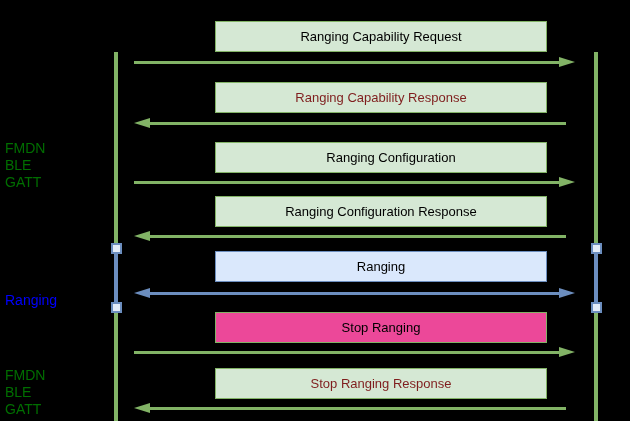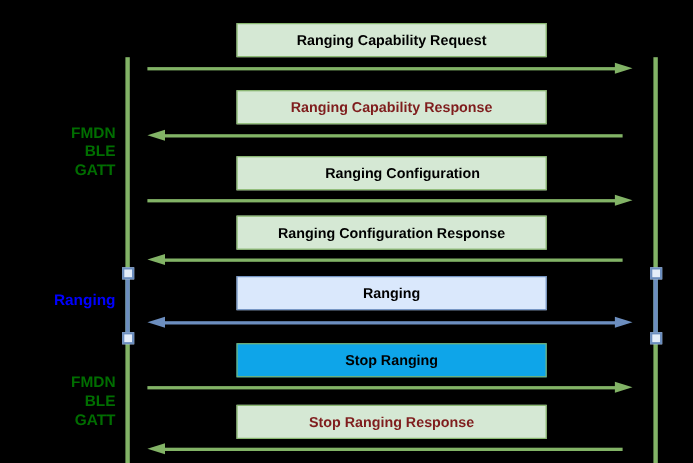--- a/index.html
+++ b/index.html
@@ -15,28 +15,27 @@
     overflow: hidden;
     font-family: "Liberation Sans", sans-serif;
   }
   .lifeline {
     position: absolute;
     width: 4px;
   }
   .msg-box {
     position: absolute;
     left: 215px;
-    width: 282px;
+    width: 332px;
     height: 31px;
     box-sizing: border-box;
     border: 1px solid;
     display: flex;
     align-items: center;
     justify-content: center;
-    font-weight: bold;
   }
   .msg-label {
     font-size: 13px;
     color: #000000;
     white-space: nowrap;
   }
   .arrow {
     position: absolute;
     left: 134px;
     height: 12px;
@@ -70,24 +69,25 @@
     position: absolute;
     width: 11px;
     height: 11px;
     box-sizing: border-box;
     border: 2px solid;
   }
   .side-label {
     position: absolute;
     left: 5px;
     width: 100px;
-    text-align: right;
-    font-weight: bold;
+    text-align: left;
+    font-weight: normal;
     font-size: 14px;
     line-height: 17px;
+    margin-top: 28px;
   }
 </style>
 </head>
 <body>
 
 <div class="canvas" style="width: 630px; height: 421px; background: rgb(0, 0, 0);">
   <div class="lifeline" id="lifeline-left" style="left: 114px; top: 52px; height: 369px; background: rgb(130, 179, 102);"></div>
   <div class="lifeline" id="lifeline-right" style="left: 594px; top: 52px; height: 369px; background: rgb(130, 179, 102);"></div>
   <div id="activation-layer">
       <div class="act-bar" style="left: 114px; top: 248px; height: 59px; background: rgb(108, 142, 191);"></div>
@@ -127,21 +127,21 @@
         <div class="head head-left" style="border-right-color: rgb(130, 179, 102);"></div>
       </div>
       <div class="msg-box" style="top: 251px; border-color: rgb(108, 142, 191); background: rgb(218, 232, 252);">
         <span class="msg-label" style="color: rgb(0, 0, 0);">Ranging</span>
       </div>
       <div class="arrow" style="top: 287px; width: 441px;">
         <div class="arrow-line" style="background: rgb(108, 142, 191); left: 14px; width: 413px;"></div>
         <div class="head head-right" style="border-left-color: rgb(108, 142, 191);"></div>
         <div class="head head-left" style="border-right-color: rgb(108, 142, 191);"></div>
       </div>
-      <div class="msg-box" style="top: 312px; border-color: rgb(130, 179, 102); background: #0ea5e9;">
+      <div class="msg-box" style="top: 312px; border-color: rgb(130, 179, 102); background: #ec4899;">
         <span class="msg-label" style="color: rgb(0, 0, 0);">Stop Ranging</span>
       </div>
       <div class="arrow" style="top: 346px; width: 441px;">
         <div class="arrow-line" style="background: rgb(130, 179, 102); left: 0px; width: 427px;"></div>
         <div class="head head-right" style="border-left-color: rgb(130, 179, 102);"></div>
       </div>
       <div class="msg-box" style="top: 368px; border-color: rgb(130, 179, 102); background: rgb(213, 232, 212);">
         <span class="msg-label" style="color: #7f1d1d;">Stop Ranging Response</span>
       </div>
       <div class="arrow" style="top: 402px; width: 432px;">

